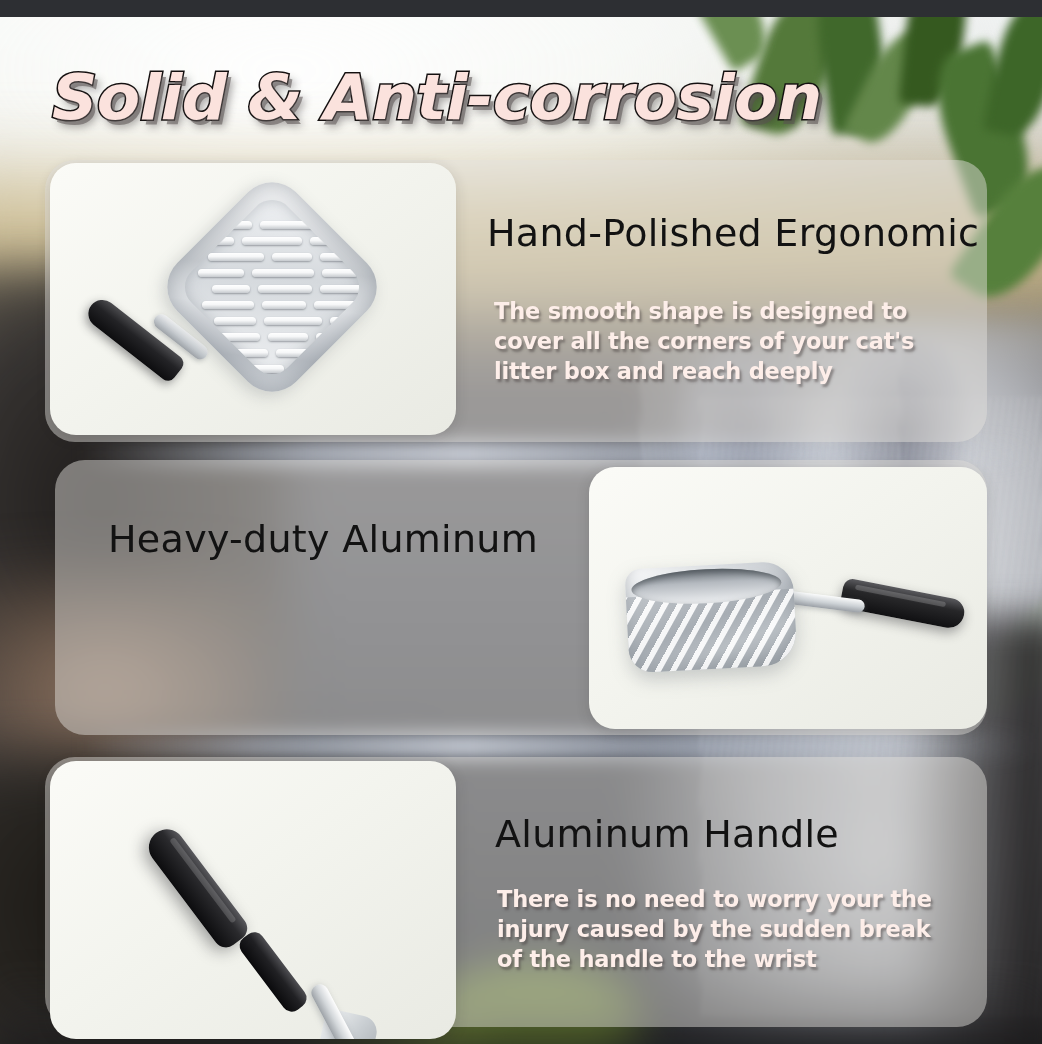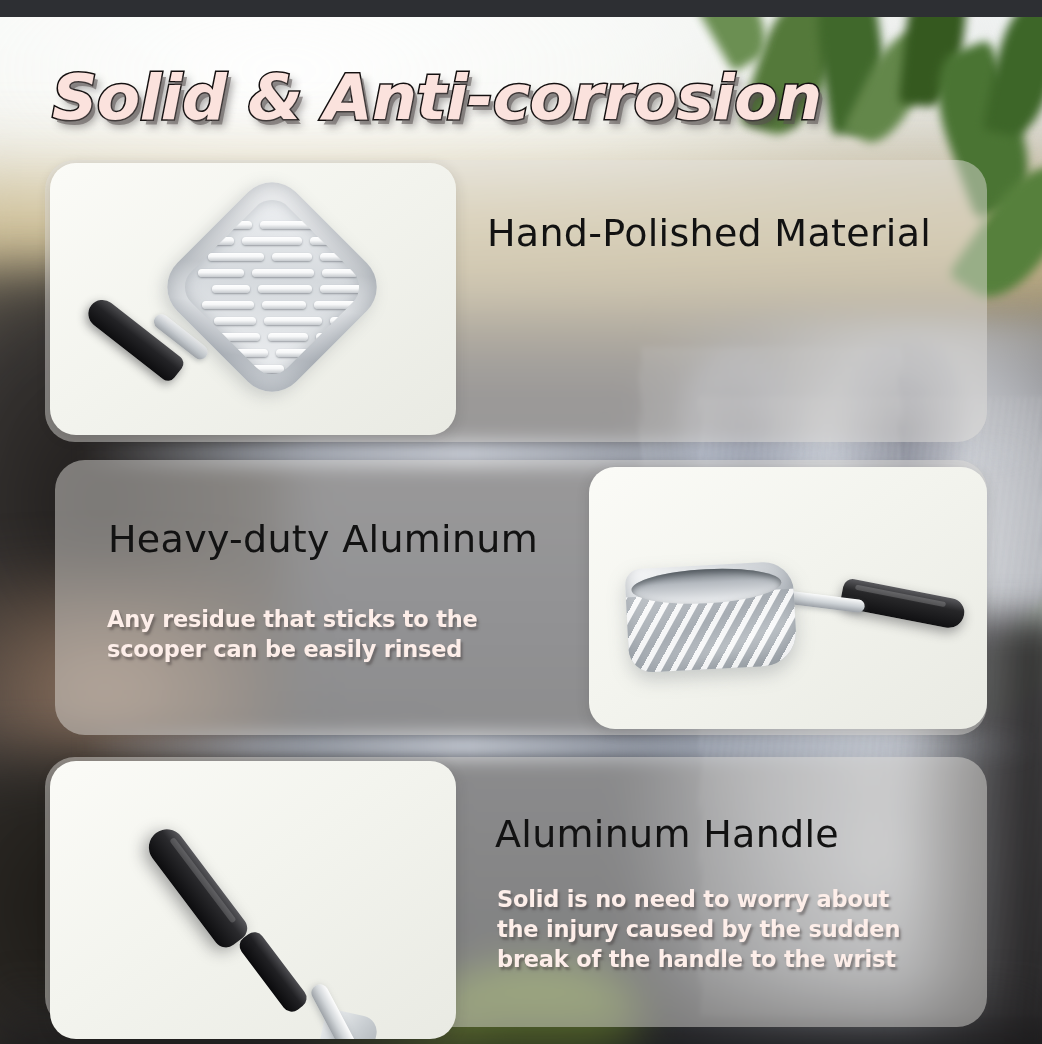--- a/index.html
+++ b/index.html
@@ -455,41 +455,41 @@
           <div class="slot" style="left:122px; top:124px; width:48px;"></div>
           <div class="slot" style="left:26px;  top:140px; width:48px;"></div>
           <div class="slot" style="left:82px;  top:140px; width:56px;"></div>
           <div class="slot" style="left:38px;  top:156px; width:52px;"></div>
           <div class="slot" style="left:98px;  top:156px; width:42px;"></div>
         </div>
       </div>
     </div>
   </div>
 
-  <div class="feature-heading" id="heading-1">Hand-Polished Material</div>
+  <div class="feature-heading" id="heading-1">Hand-Polished Ergonomic</div>
+  <div class="feature-body" id="body-1">The smooth shape is designed to cover all the corners of your cat's litter box and reach deeply</div>
 
   <div class="panel" id="panel-2"></div>
 
   <div class="photo-card" id="card-2">
     <div class="scoop2-handle"></div>
     <div class="scoop2-shaft"></div>
     <div class="scoop2-bowl">
       <div class="diag-slots"></div>
       <div class="scoop2-rim"></div>
     </div>
   </div>
 
   <div class="feature-heading" id="heading-2">Heavy-duty Aluminum</div>
-  <div class="feature-body" id="body-2">Any residue that sticks to the scooper can be easily rinsed</div>
 
   <div class="panel" id="panel-3"></div>
 
   <div class="photo-card" id="card-3">
     <div class="shaft3b"></div>
     <div class="shaft3"></div>
     <div class="handle3-tail"></div>
     <div class="handle3"></div>
   </div>
 
   <div class="feature-heading" id="heading-3">Aluminum Handle</div>
-  <div class="feature-body" id="body-3">Solid is no need to worry about the injury caused by the sudden break of the handle to the wrist</div>
+  <div class="feature-body" id="body-3">There is no need to worry your the injury caused by the sudden break of the handle to the wrist</div>
 
 </div>
 
 </body></html>

